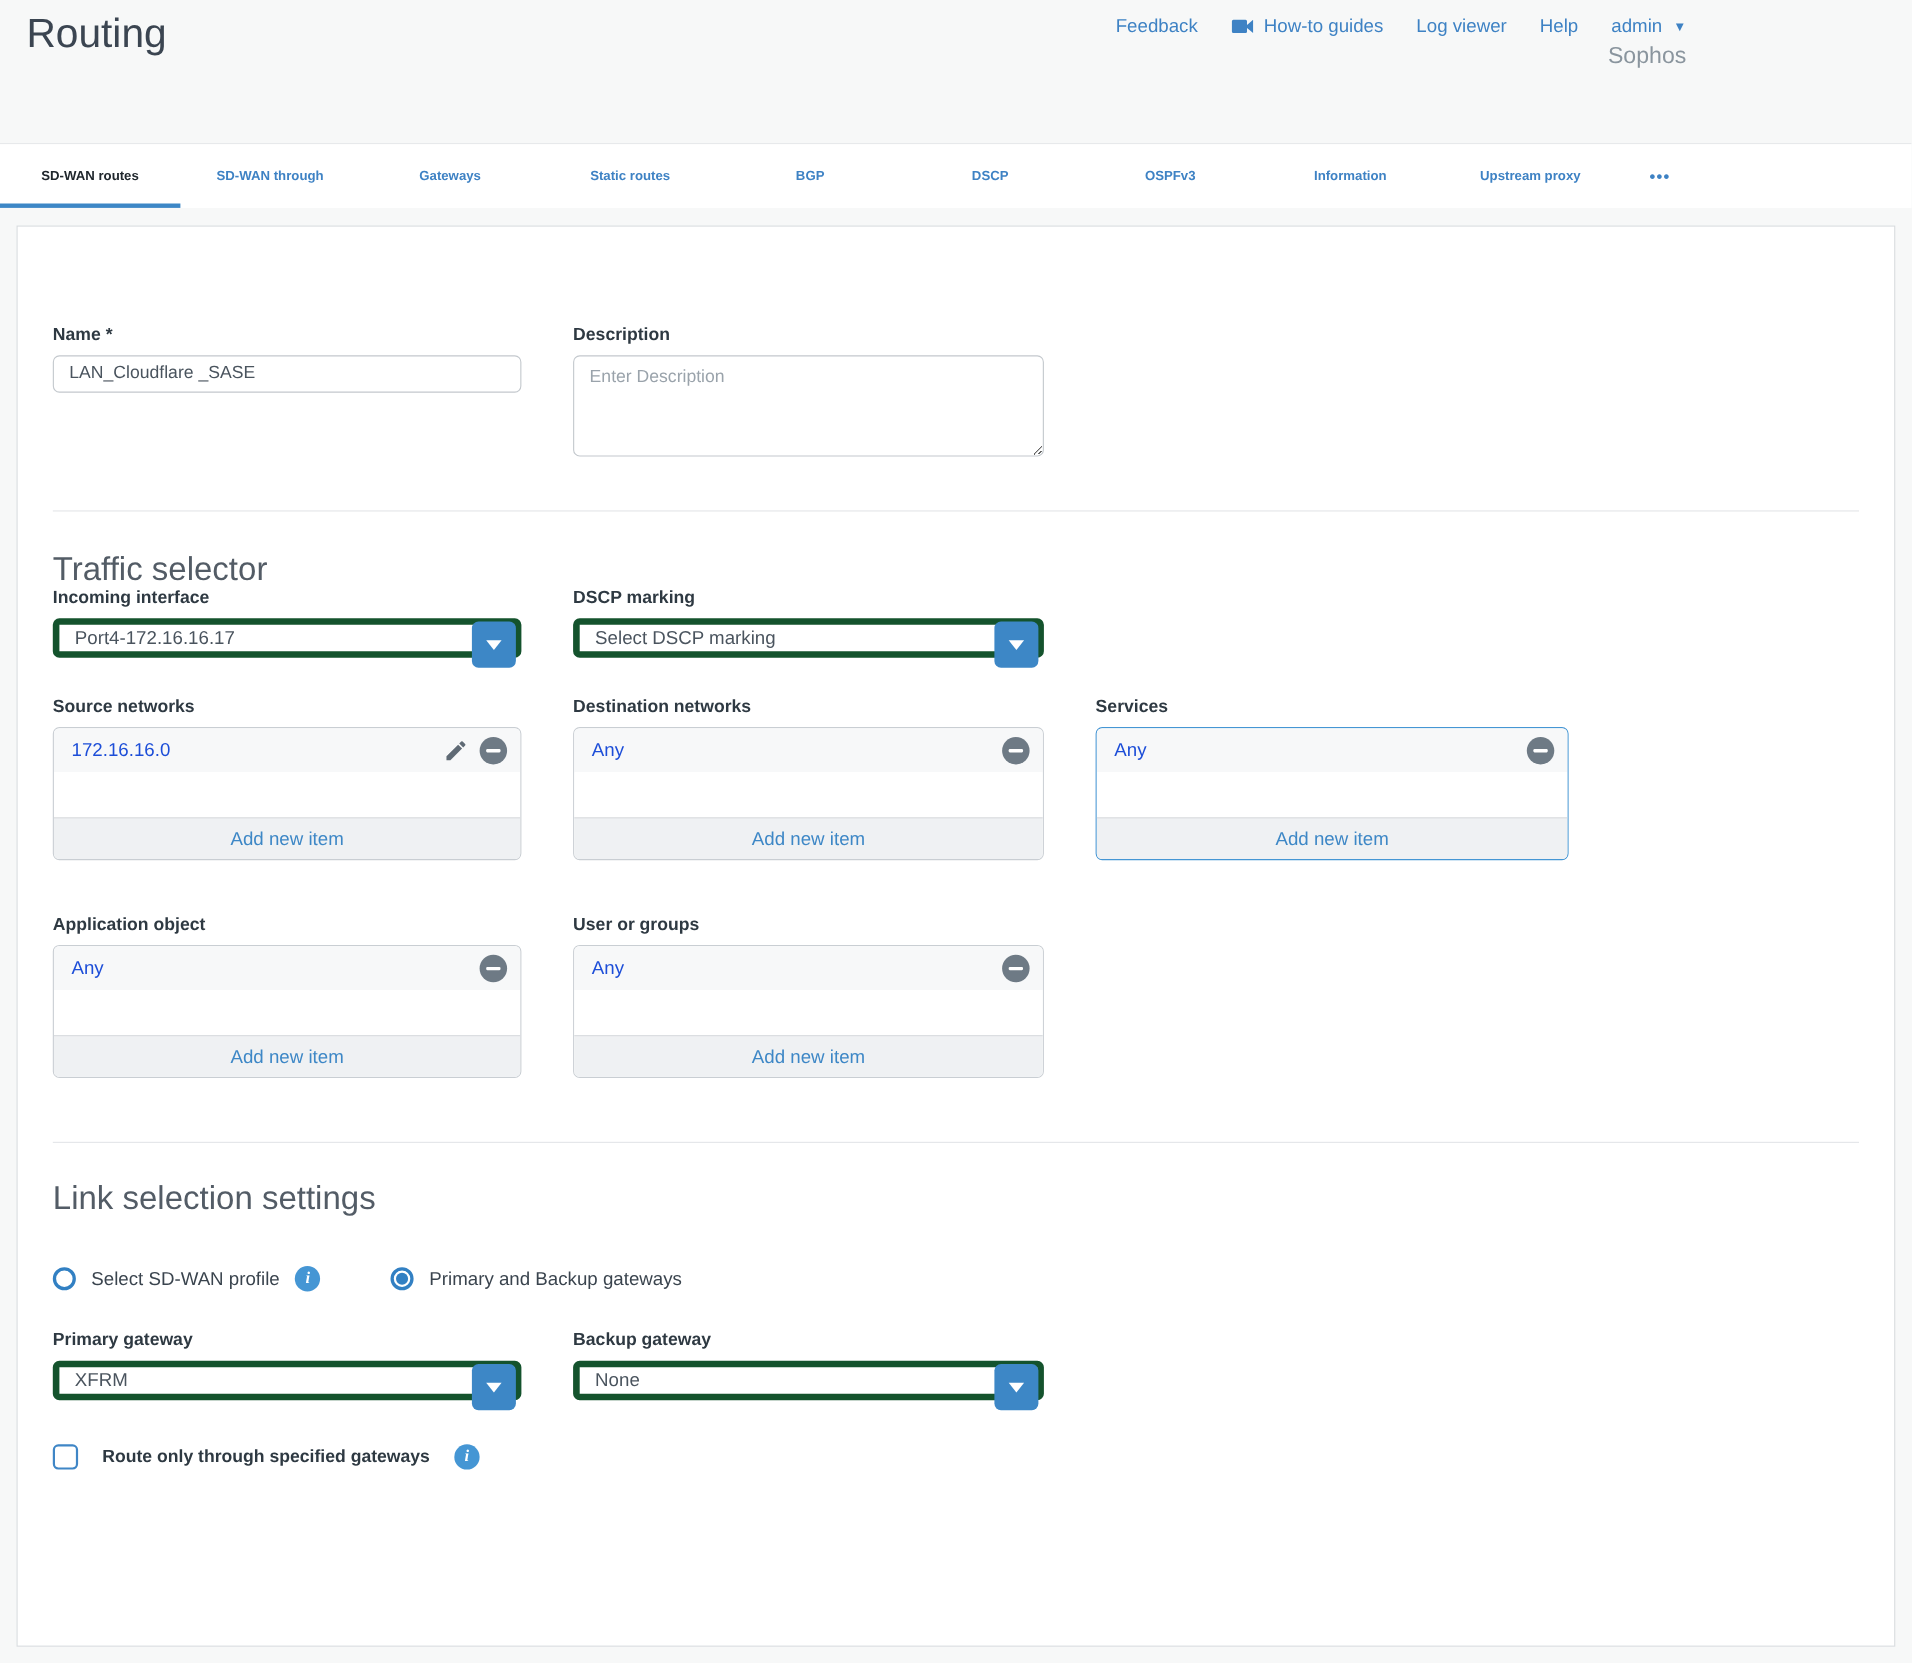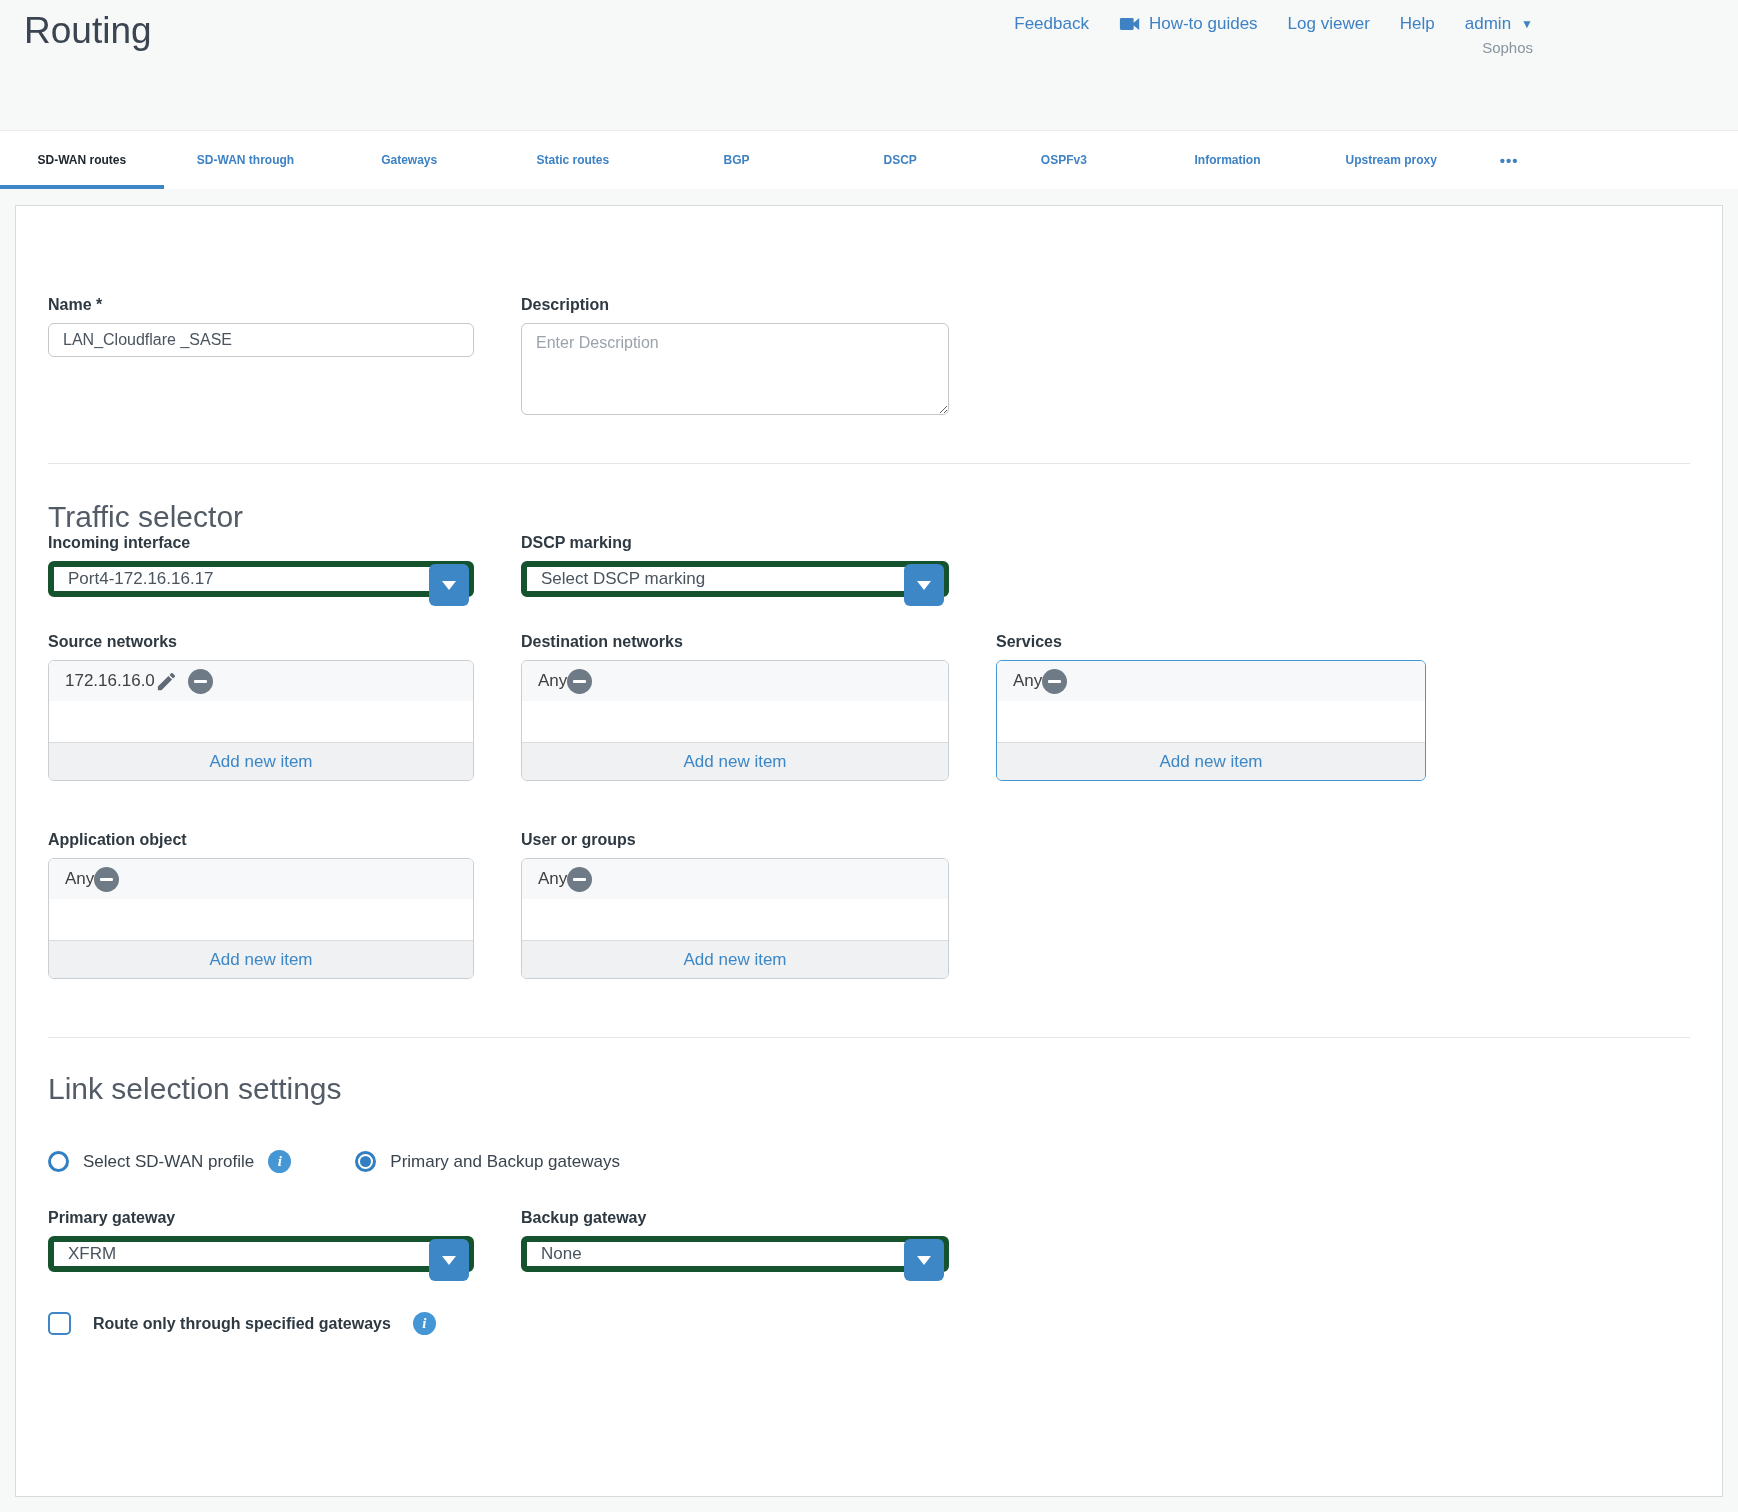--- a/index.html
+++ b/index.html
@@ -10,21 +10,21 @@
   
   .topbar { height:130px; position:relative; }
   .page-title { position:absolute; left:24px; top:10px; font-size:37px; font-weight:400;
                 color:#3b4551; }
   .top-right { position:absolute; right:205px; top:14px; text-align:right; }
   .toplinks { display:flex; gap:30px; align-items:center; font-size:17px; }
   .toplinks a { color:var(--link-blue,#3e82c4); text-decoration:none; display:flex;
                 align-items:center; gap:8px; cursor:pointer; white-space:nowrap; }
   .video-icon svg { width:22px; height:16px; fill:var(--link-blue,#3e82c4); display:block; }
   .caret { font-size:12px; color:var(--link-blue,#3e82c4); margin-left:2px; }
-  .brand { margin-top:5px; font-size:15px; color:#8a959e; }
+  .brand { margin-top:5px; font-size:21px; color:#8a959e; }
 
   
   .tabbar-wrap { background:#fff; border-top:1px solid #e7e9eb; }
   .tabbar { display:flex; width:1545px; height:58px; }
   .tab { flex:1; display:flex; align-items:center; justify-content:center; font-size:12px;
          font-weight:700; color:var(--link-blue,#3e82c4); position:relative; cursor:pointer;
          white-space:nowrap; }
   .tab.active { color:#20272d; }
   .tab.active::after { content:""; position:absolute; left:0; right:0; bottom:0; height:4px;
                        background:var(--accent-blue,#3d87c6); }
@@ -64,22 +64,22 @@
   .select-btn { position:absolute; right:-1px; top:-3px; width:40px; height:42px;
                 background:var(--accent-blue,#3d87c6); border-radius:6px; display:flex;
                 align-items:center; justify-content:center; cursor:pointer; }
   .select-btn::after { content:""; border-left:7px solid transparent;
                        border-right:7px solid transparent; border-top:9px solid #fff; }
 
   .listbox { border:1px solid #c9ced3; border-radius:6px; overflow:hidden; background:#fff;
              height:121px; display:flex; flex-direction:column; }
   .listbox.focused { border:1px solid var(--services-focus-border,#4596d4); }
   .list-item { height:40px; background:#f7f8f9; display:flex; align-items:center;
-               padding:0 12px 0 16px; font-size:17px;
-               color:#404040; flex:0 0 40px; }
+               justify-content:space-between; padding:0 12px 0 16px; font-size:17px;
+               color:#1d4ed8; flex:0 0 40px; }
   .item-icons { display:flex; gap:10px; align-items:center; }
   .pencil svg { width:23px; height:23px; fill:#5f6a75; display:block; cursor:pointer; }
   .minus-icon { width:25px; height:25px; border-radius:50%; background:var(--remove-icon-gray,#6e7a85);
                 position:relative; cursor:pointer; }
   .minus-icon::after { content:""; position:absolute; left:6px; top:11px; width:13px; height:3px;
                        background:#fff; border-radius:1px; }
   .list-spacer { flex:1; background:#fff; }
   .add-new { height:38px; flex:0 0 38px; background:#eff1f3; border:none;
              border-top:1px solid #d9dcdf; color:var(--accent-blue,#3d87c6); font-size:17px;
              font-family:inherit; cursor:pointer; }

